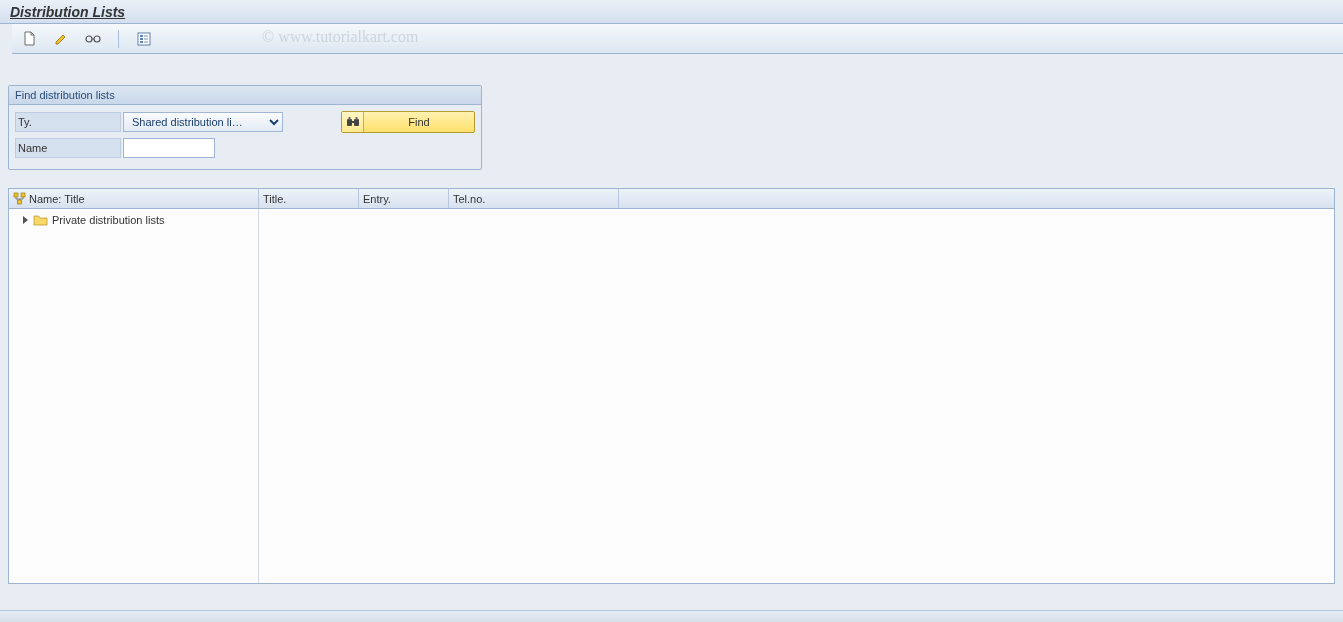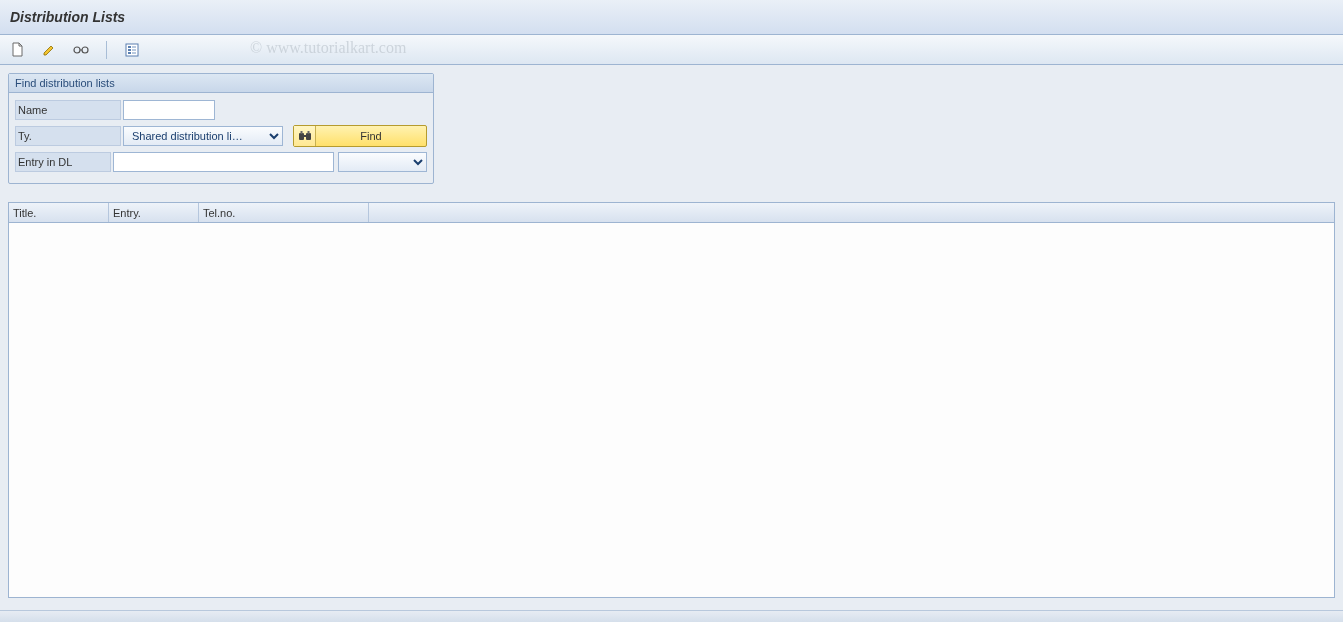--- a/index.html
+++ b/index.html
@@ -9,39 +9,41 @@
       background: #e8edf3;
       color: #333;
       width: 1343px;
       height: 622px;
       overflow: hidden;
     }
     .title-bar {
       background: linear-gradient(#eaf0f7, #d3dff0);
       border-bottom: 1px solid #9db4d1;
       padding: 4px 10px;
-      height: 35px;
-      display: flex;
-      align-items: center;
+      height: 24px;
+      display: flex;
+      align-items: center;
+      text-decoration: underline;
     }
     .title-bar h1 {
       font-size: 14px;
       font-style: italic;
       font-weight: bold;
       color: #333;
     }
     .toolbar {
       background: linear-gradient(#f5f8fb, #dde7f2);
       border-bottom: 1px solid #9db4d1;
       height: 30px;
       display: flex;
       align-items: center;
       padding: 12px 6px;
       gap: 10px;
       position: relative;
+      margin-left: 12px;
     }
     .toolbar-btn {
       width: 22px;
       height: 22px;
       border: 1px solid transparent;
       border-radius: 3px;
       display: flex;
       align-items: center;
       justify-content: center;
       cursor: pointer;
@@ -61,24 +63,25 @@
       color: #c5cdd5;
       font-weight: normal;
       font-family: Georgia, serif;
       opacity: 0.8;
       pointer-events: none;
     }
     .content-area {
       padding: 8px;
     }
     .search-panel {
-      width: 426px;
+      width: 474px;
       border: 1px solid #9db4d1;
       background: #e8edf3;
       border-radius: 2px;
+      margin-top: 23px;
     }
     .search-header {
       background: linear-gradient(#dce7f3, #c8d7ea);
       border-bottom: 1px solid #9db4d1;
       padding: 3px 6px;
       color: #2a4d7a;
       font-size: 11px;
     }
     .search-body {
       padding: 6px;
@@ -251,58 +254,73 @@
     </span>
   </button>
   <div class="watermark">© www.tutorialkart.com</div>
 </div>
 
 <div class="content-area">
   <div class="search-panel">
     <div class="search-header">Find distribution lists</div>
     <div class="search-body">
       <div class="form-row">
-        <div class="form-label">Name</div>
-        <input class="sap-input" style="width: 92px;" value="">
-      </div>
-      <div class="form-row">
         <div class="form-label">Ty.</div>
         <select class="sap-select" style="width:160px">
           <option>Shared distribution li…</option>
         </select>
         <div style="flex:1"></div>
         <button class="find-btn">
           <span class="find-icon-box">
             <svg width="14" height="13" viewBox="0 0 14 13">
                 <rect x="1" y="3" width="5" height="7" rx="1" fill="#444"></rect>
                 <rect x="8" y="3" width="5" height="7" rx="1" fill="#444"></rect>
                 <rect x="5" y="5" width="4" height="2" fill="#444"></rect>
                 <rect x="2.5" y="1" width="2" height="3" fill="#666"></rect>
                 <rect x="9.5" y="1" width="2" height="3" fill="#666"></rect>
               </svg>
           </span>
           <span class="find-label">Find</span>
         </button>
       </div>
       <div class="form-row">
-        <div class="form-label">Entry in DL</div>
-        <input class="sap-input" style="width: 246px;" value="">
-        <select class="sap-select" style="width:98px; margin-left:4px;">
-          <option></option>
-        </select>
+        <div class="form-label">Name</div>
+        <input class="sap-input" style="width: 92px;" value="">
       </div>
     </div>
   </div>
 </div>
 
 <div class="results-panel">
   <div class="table-header">
+    <div class="th first">
+      <span style="margin-right:3px">
+        <svg width="13" height="13" viewBox="0 0 13 13">
+            <rect x="1" y="1" width="4" height="4" fill="#f4c430" stroke="#8a6d00" stroke-width="0.6"></rect>
+            <rect x="8" y="1" width="4" height="4" fill="#f4c430" stroke="#8a6d00" stroke-width="0.6"></rect>
+            <rect x="4.5" y="8" width="4" height="4" fill="#f4c430" stroke="#8a6d00" stroke-width="0.6"></rect>
+            <path d="M3 5 v2 h7 v-2 M6.5 7 v1" stroke="#666" stroke-width="0.8" fill="none"></path>
+          </svg>
+      </span>
+      <span>Name: Title</span>
+    </div>
     <div class="th comp">Title.</div>
     <div class="th dept">Entry.</div>
     <div class="th tel">Tel.no.</div>
     <div class="th rest"></div>
   </div>
   <div class="tree-body">
+    <div class="tree-col">
+      <div class="tree-row">
+        <span class="tree-arrow"></span>
+        <span class="folder-icon">
+          <svg width="15" height="12" viewBox="0 0 15 12">
+              <path d="M1 3 v8 h13 v-7 h-7 l-1.5 -2 h-4.5 z" fill="#f6d768" stroke="#b68f1f" stroke-width="0.7"></path>
+            </svg>
+        </span>
+        <span>Private distribution lists</span>
+      </div>
+    </div>
     <div style="flex:1"></div>
   </div>
 </div>
 
 <div class="bottom-strip"></div>
 
 </body></html>

